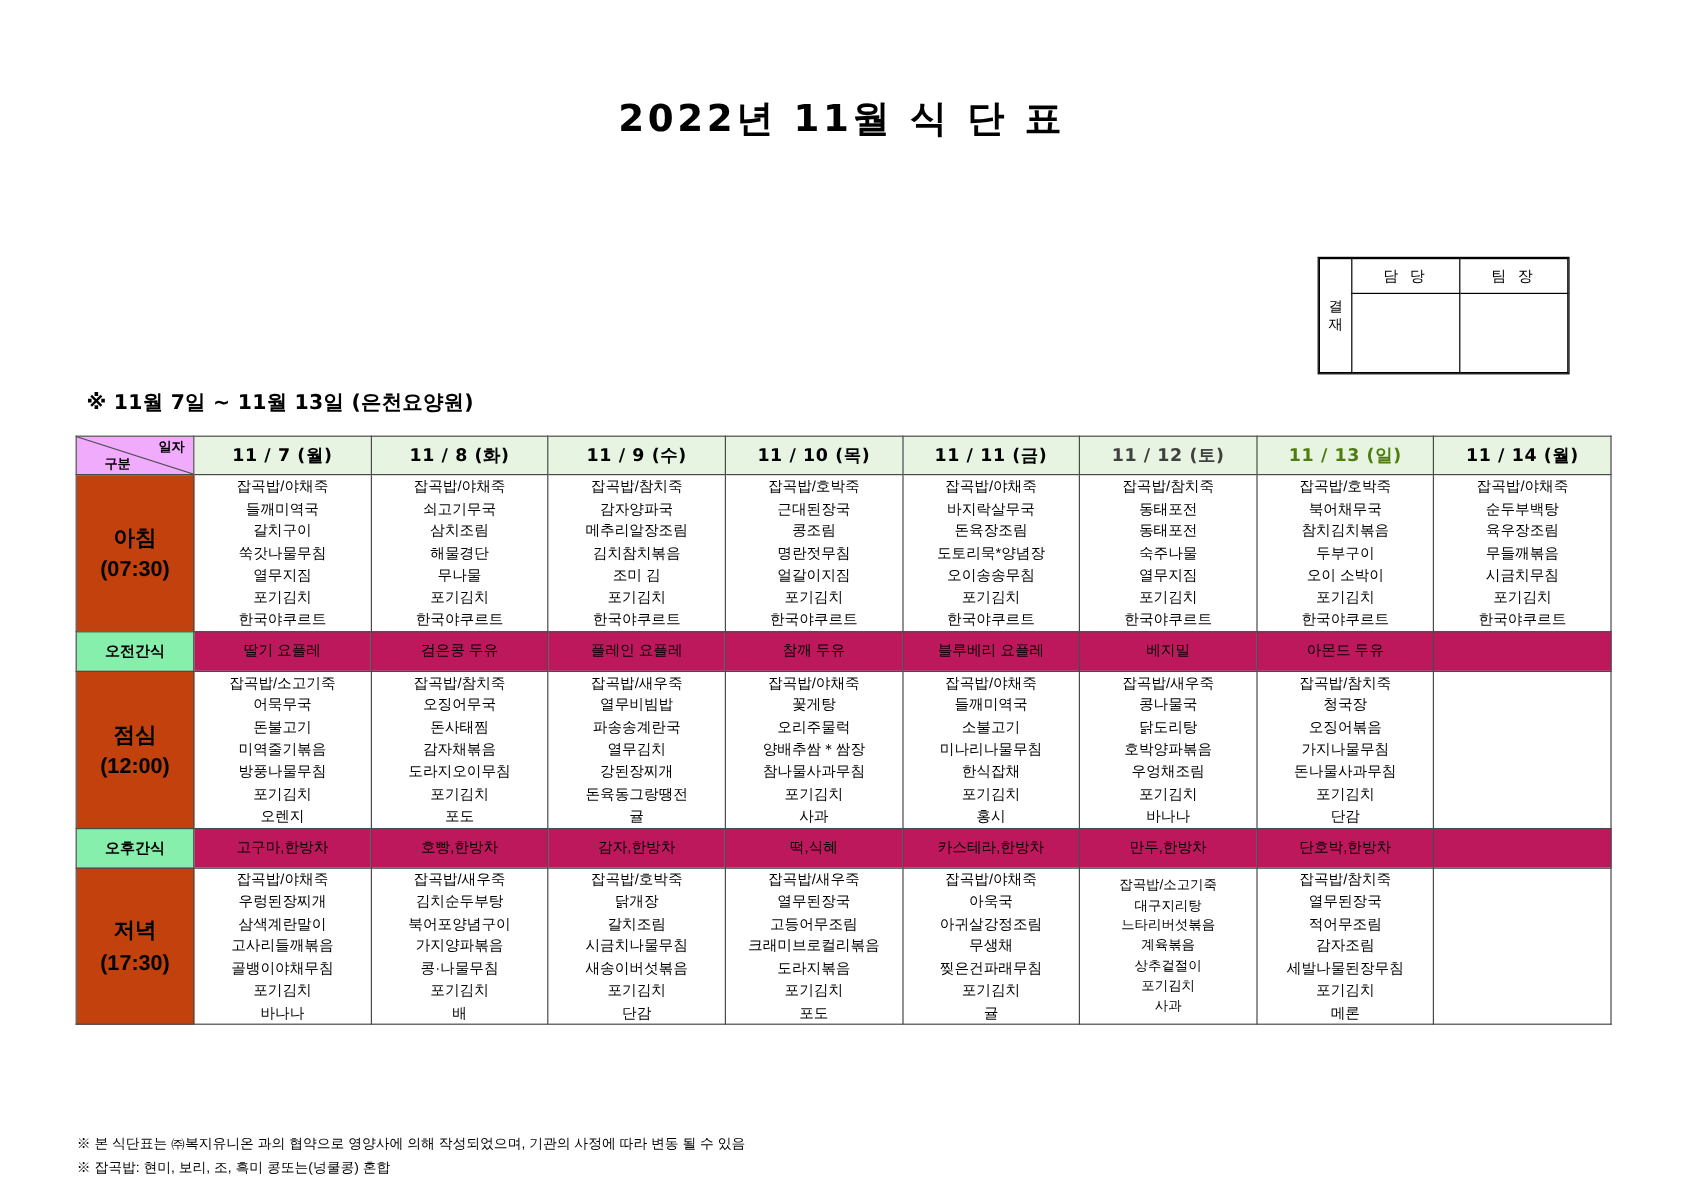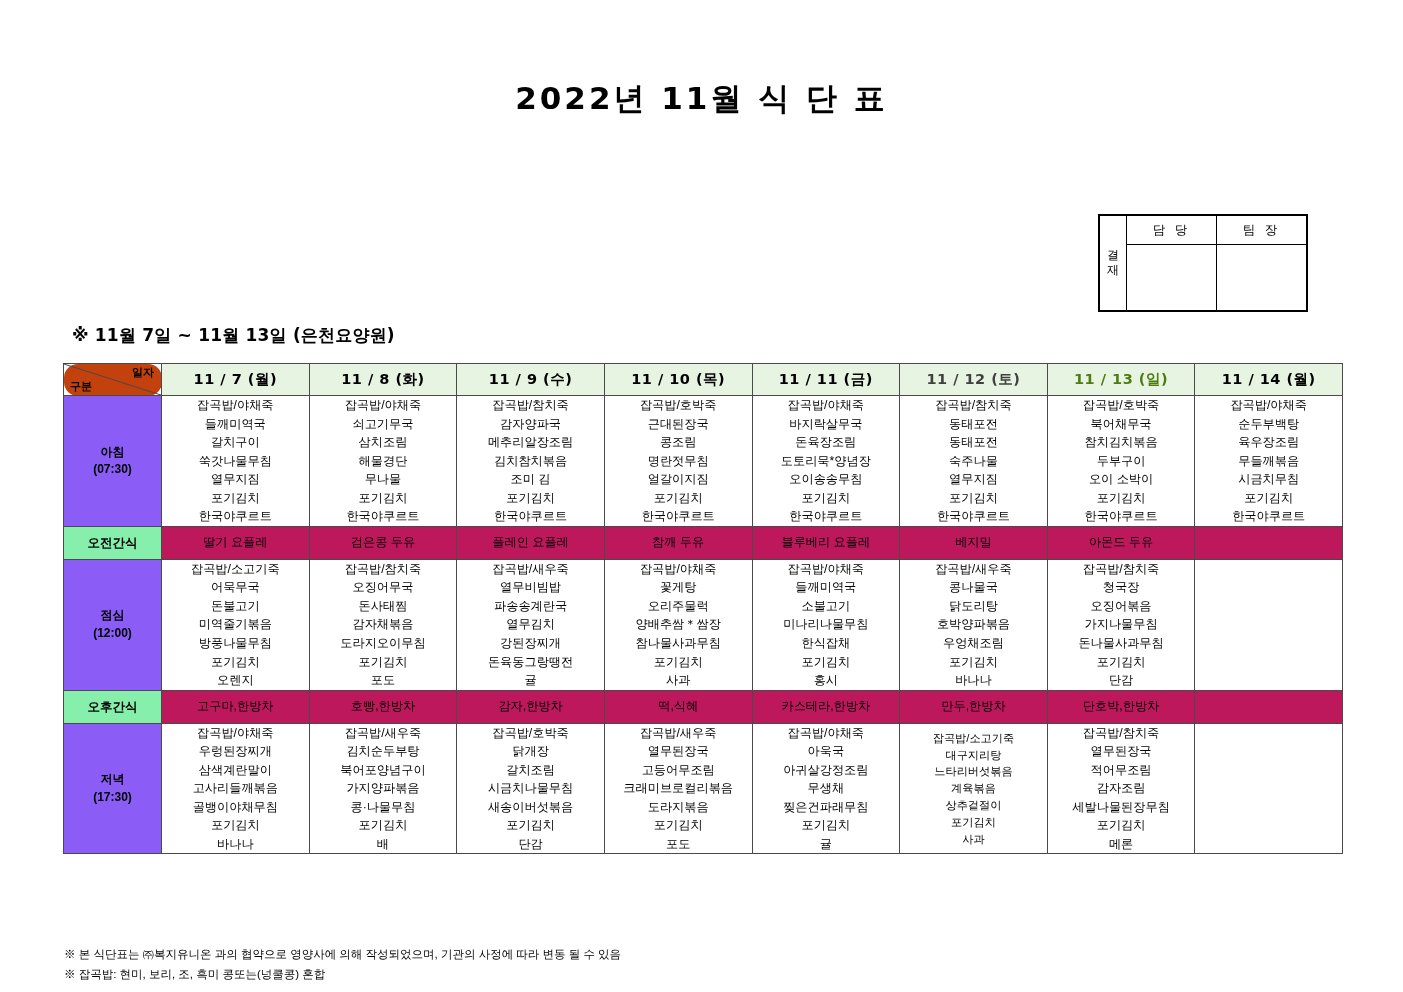--- a/index.html
+++ b/index.html
@@ -83,56 +83,55 @@
   table.menu td, table.menu th {
     border: 1px solid #4a4a4a;
     padding: 0;
     vertical-align: middle;
     text-align: center;
   }
   .corner {
     width: 97px;
     height: 31px;
     position: relative;
-    background: #c2410c;
-    border-radius: 14px;
+    background: #f0abfc;
   }
   .corner .diag {
     position: absolute;
     left: 0; top: 0;
     width: 100%; height: 100%;
   }
   .corner .lbl-day {
     position: absolute;
     right: 7px;
     top: 1px;
     font-size: 11px;
     font-weight: bold;
   }
   .corner .lbl-cat {
     position: absolute;
-    left: 6px;
+    left: 23px;
     bottom: 1px;
     font-size: 11px;
     font-weight: bold;
   }
   th.dayhdr {
     background: #e8f4e2;
     height: 31px;
     font-size: 14.5px;
     font-weight: bold;
     letter-spacing: 0.5px;
     font-family: "DejaVu Sans", sans-serif;
   }
   th.sat { color: #404040; }
   th.sun { color: #4d7c0f; }
   td.rowlabel {
-    background: #8b5cf6;
-    font-weight: bold;
-    font-size: 12px;
+    background: #c2410c;
+    font-weight: bold;
+    font-size: 18px;
     line-height: 1.45;
     width: 97px;
   }
   td.rowlabel.snack {
     background: #86efac;
     height: 26px;
     font-size: 12.5px;
   }
   td.cell {
     padding: 6px 2px 7px 2px;

